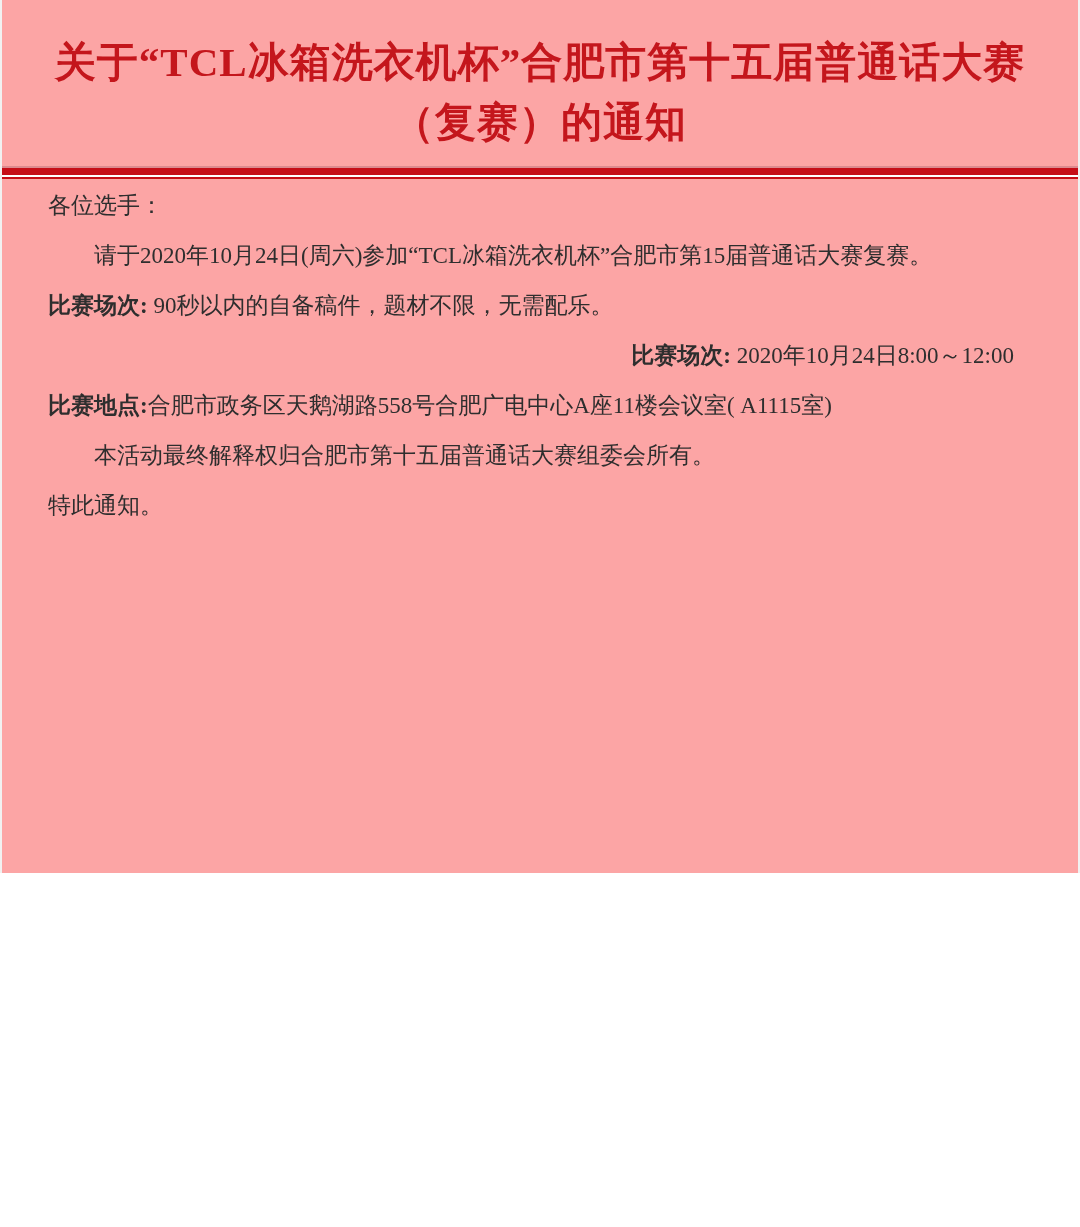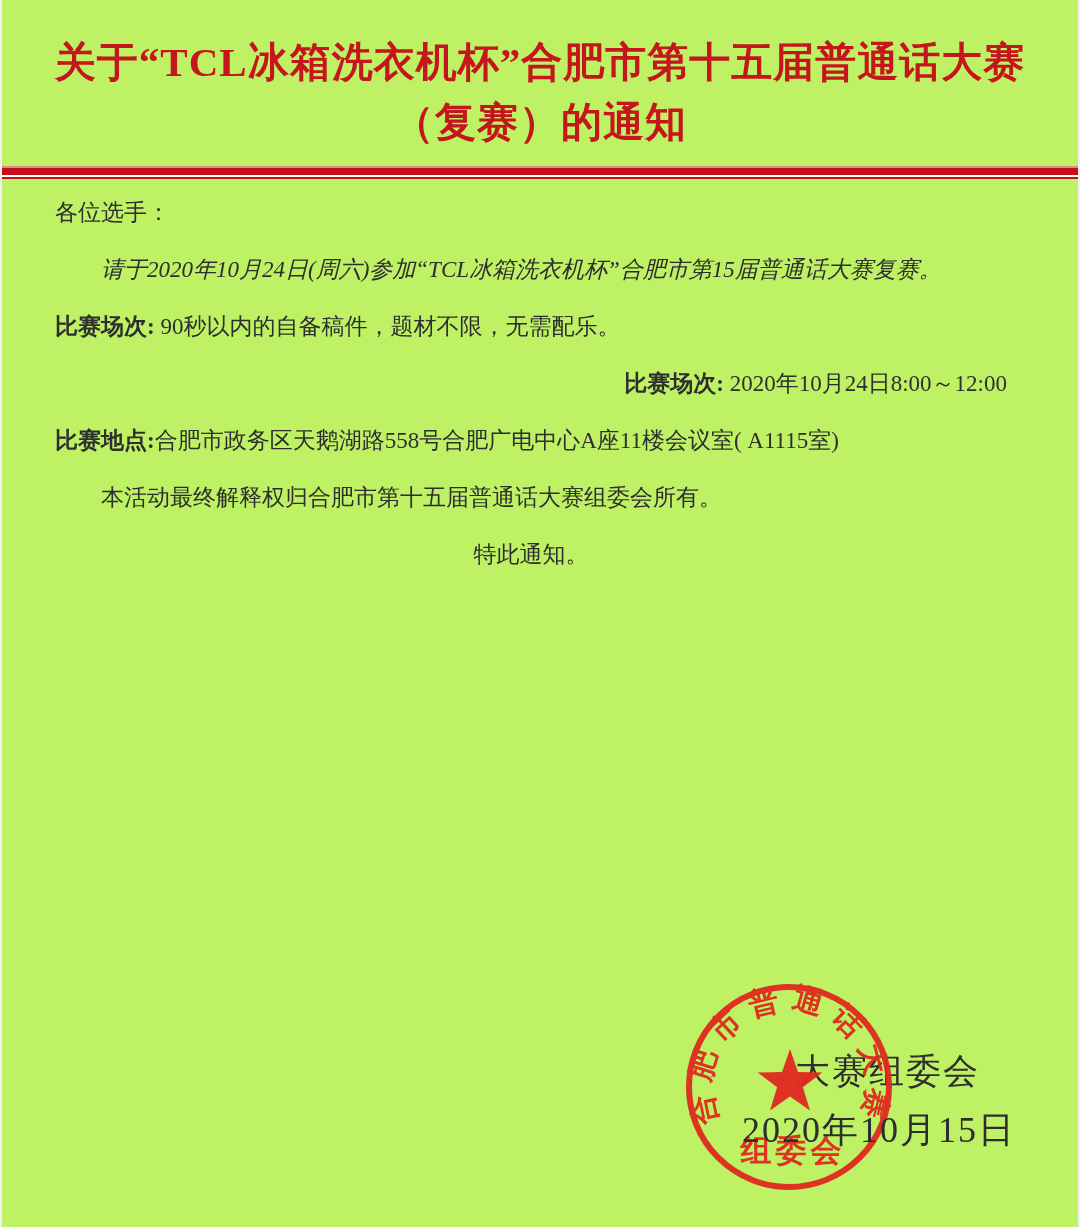--- a/index.html
+++ b/index.html
@@ -12,22 +12,22 @@
   *{margin:0;padding:0;box-sizing:border-box;}
   html,body{background:#ffffff;}
   body{
     width:1080px;
     font-family:"Liberation Serif","DejaVu Serif",serif;
     color:var(--body-text);
   }
   .page{
     position:relative;
     width:1080px;
-    height:1227px;
-    background:#bef264;
+    height:873px;
+    background:#fca5a5;
     border-left:2px solid #f1f1f1;
     border-right:2px solid #f1f1f1;
     overflow:hidden;
   }
   .title-block{
     margin-top:32px;
     text-align:center;
     color:var(--title-red);
     font-weight:700;
     font-size:41px;
@@ -37,31 +37,31 @@
   .rule{margin-top:14px;}
   .rule .thin-top{height:2px;background:var(--rule-light);}
   .rule .thick{height:7px;background:var(--rule-red);}
   .rule .gap{height:2px;background:#ffffff;}
   .rule .thin-bottom{height:2px;background:var(--rule-red);}
   .content{
     padding:0 60px 0 42px;
     font-size:23px;
     line-height:46px;
   }
-  .content p{margin:11px;}
+  .content p{margin:4px;}
   .indent{text-indent:2em;}
   .prewrap{white-space:pre-line;}
   .p-salutation{margin-top:50px;}
-  .p-intro{margin-top:60px;font-style:italic;}
+  .p-intro{margin-top:60px;}
   .p-item1{margin-top:36px;}
   .p-item2{margin-top:38px;text-align:right;}
   .p-item3{margin-top:48px;}
   .p-notice{margin-top:40px;}
   .p-disclaimer{margin-top:32px;}
-  .p-closing{margin-top:42px;text-align:center;}
+  .p-closing{margin-top:42px;}
   .label{font-weight:700;}
   .sign-name{
     position:absolute;
     left:793px;top:1048px;
     font-size:35px;
     letter-spacing:2px;
     z-index:1;
   }
   .sign-date{
     position:absolute;

